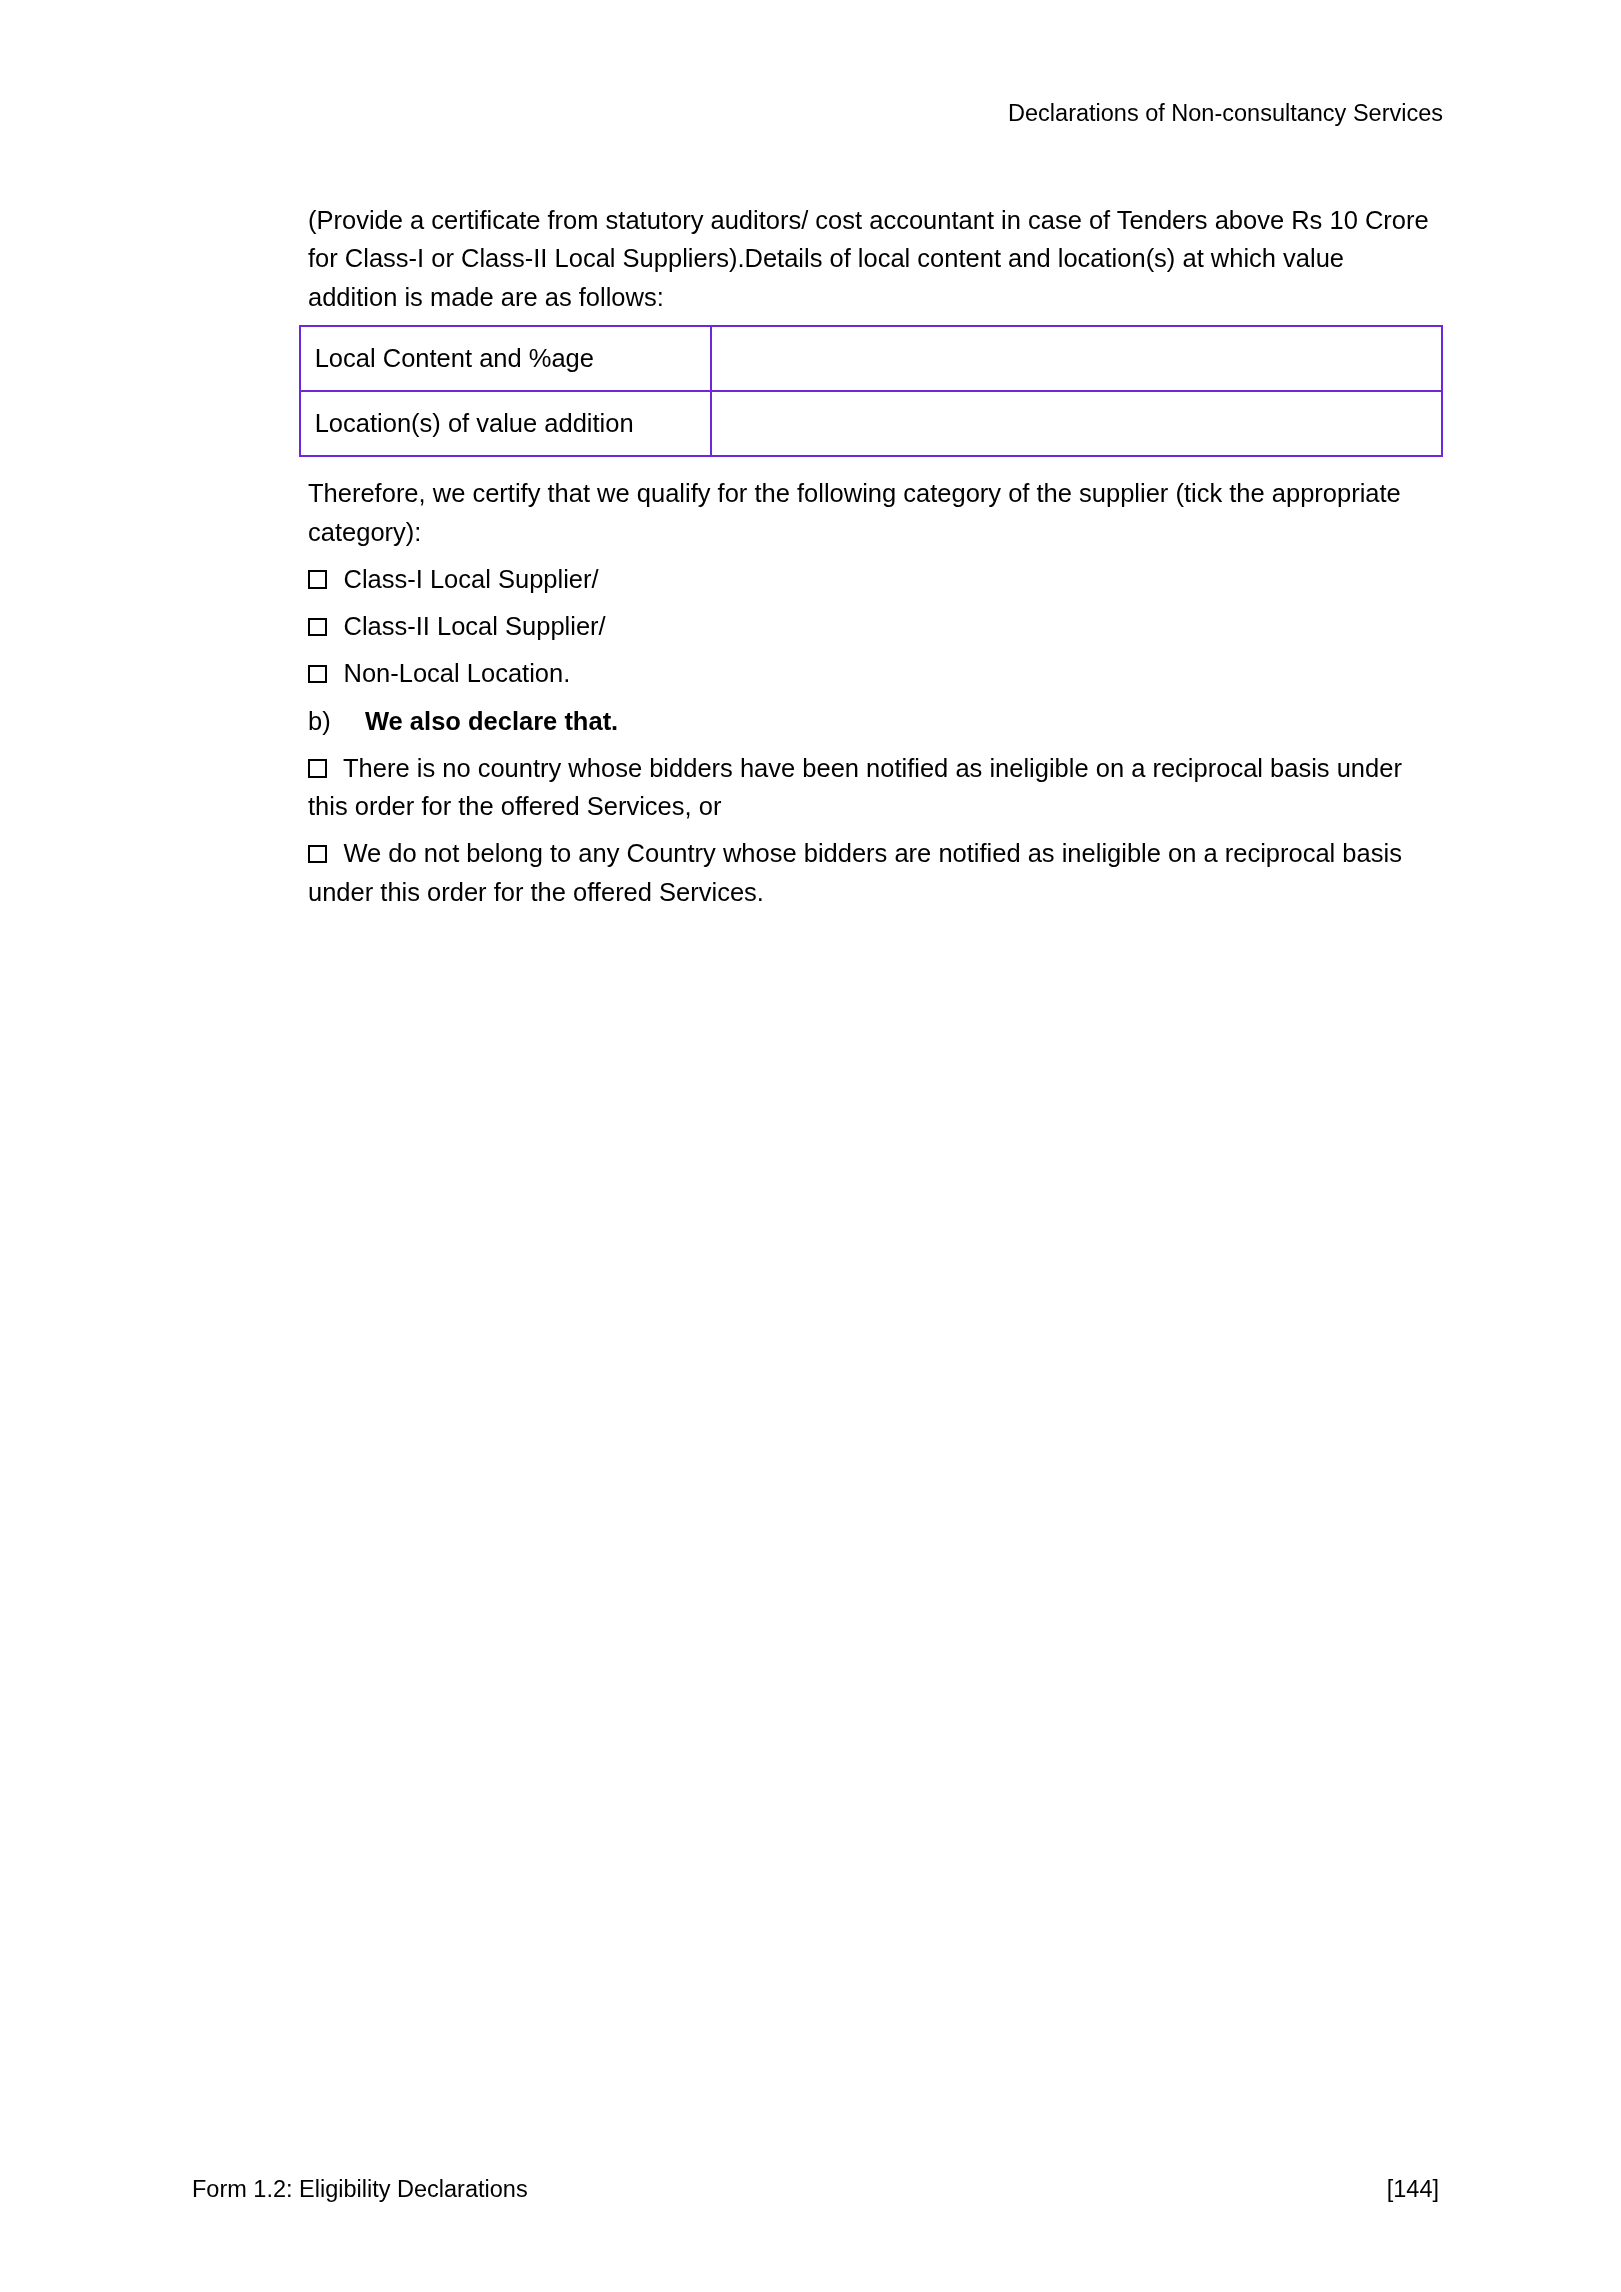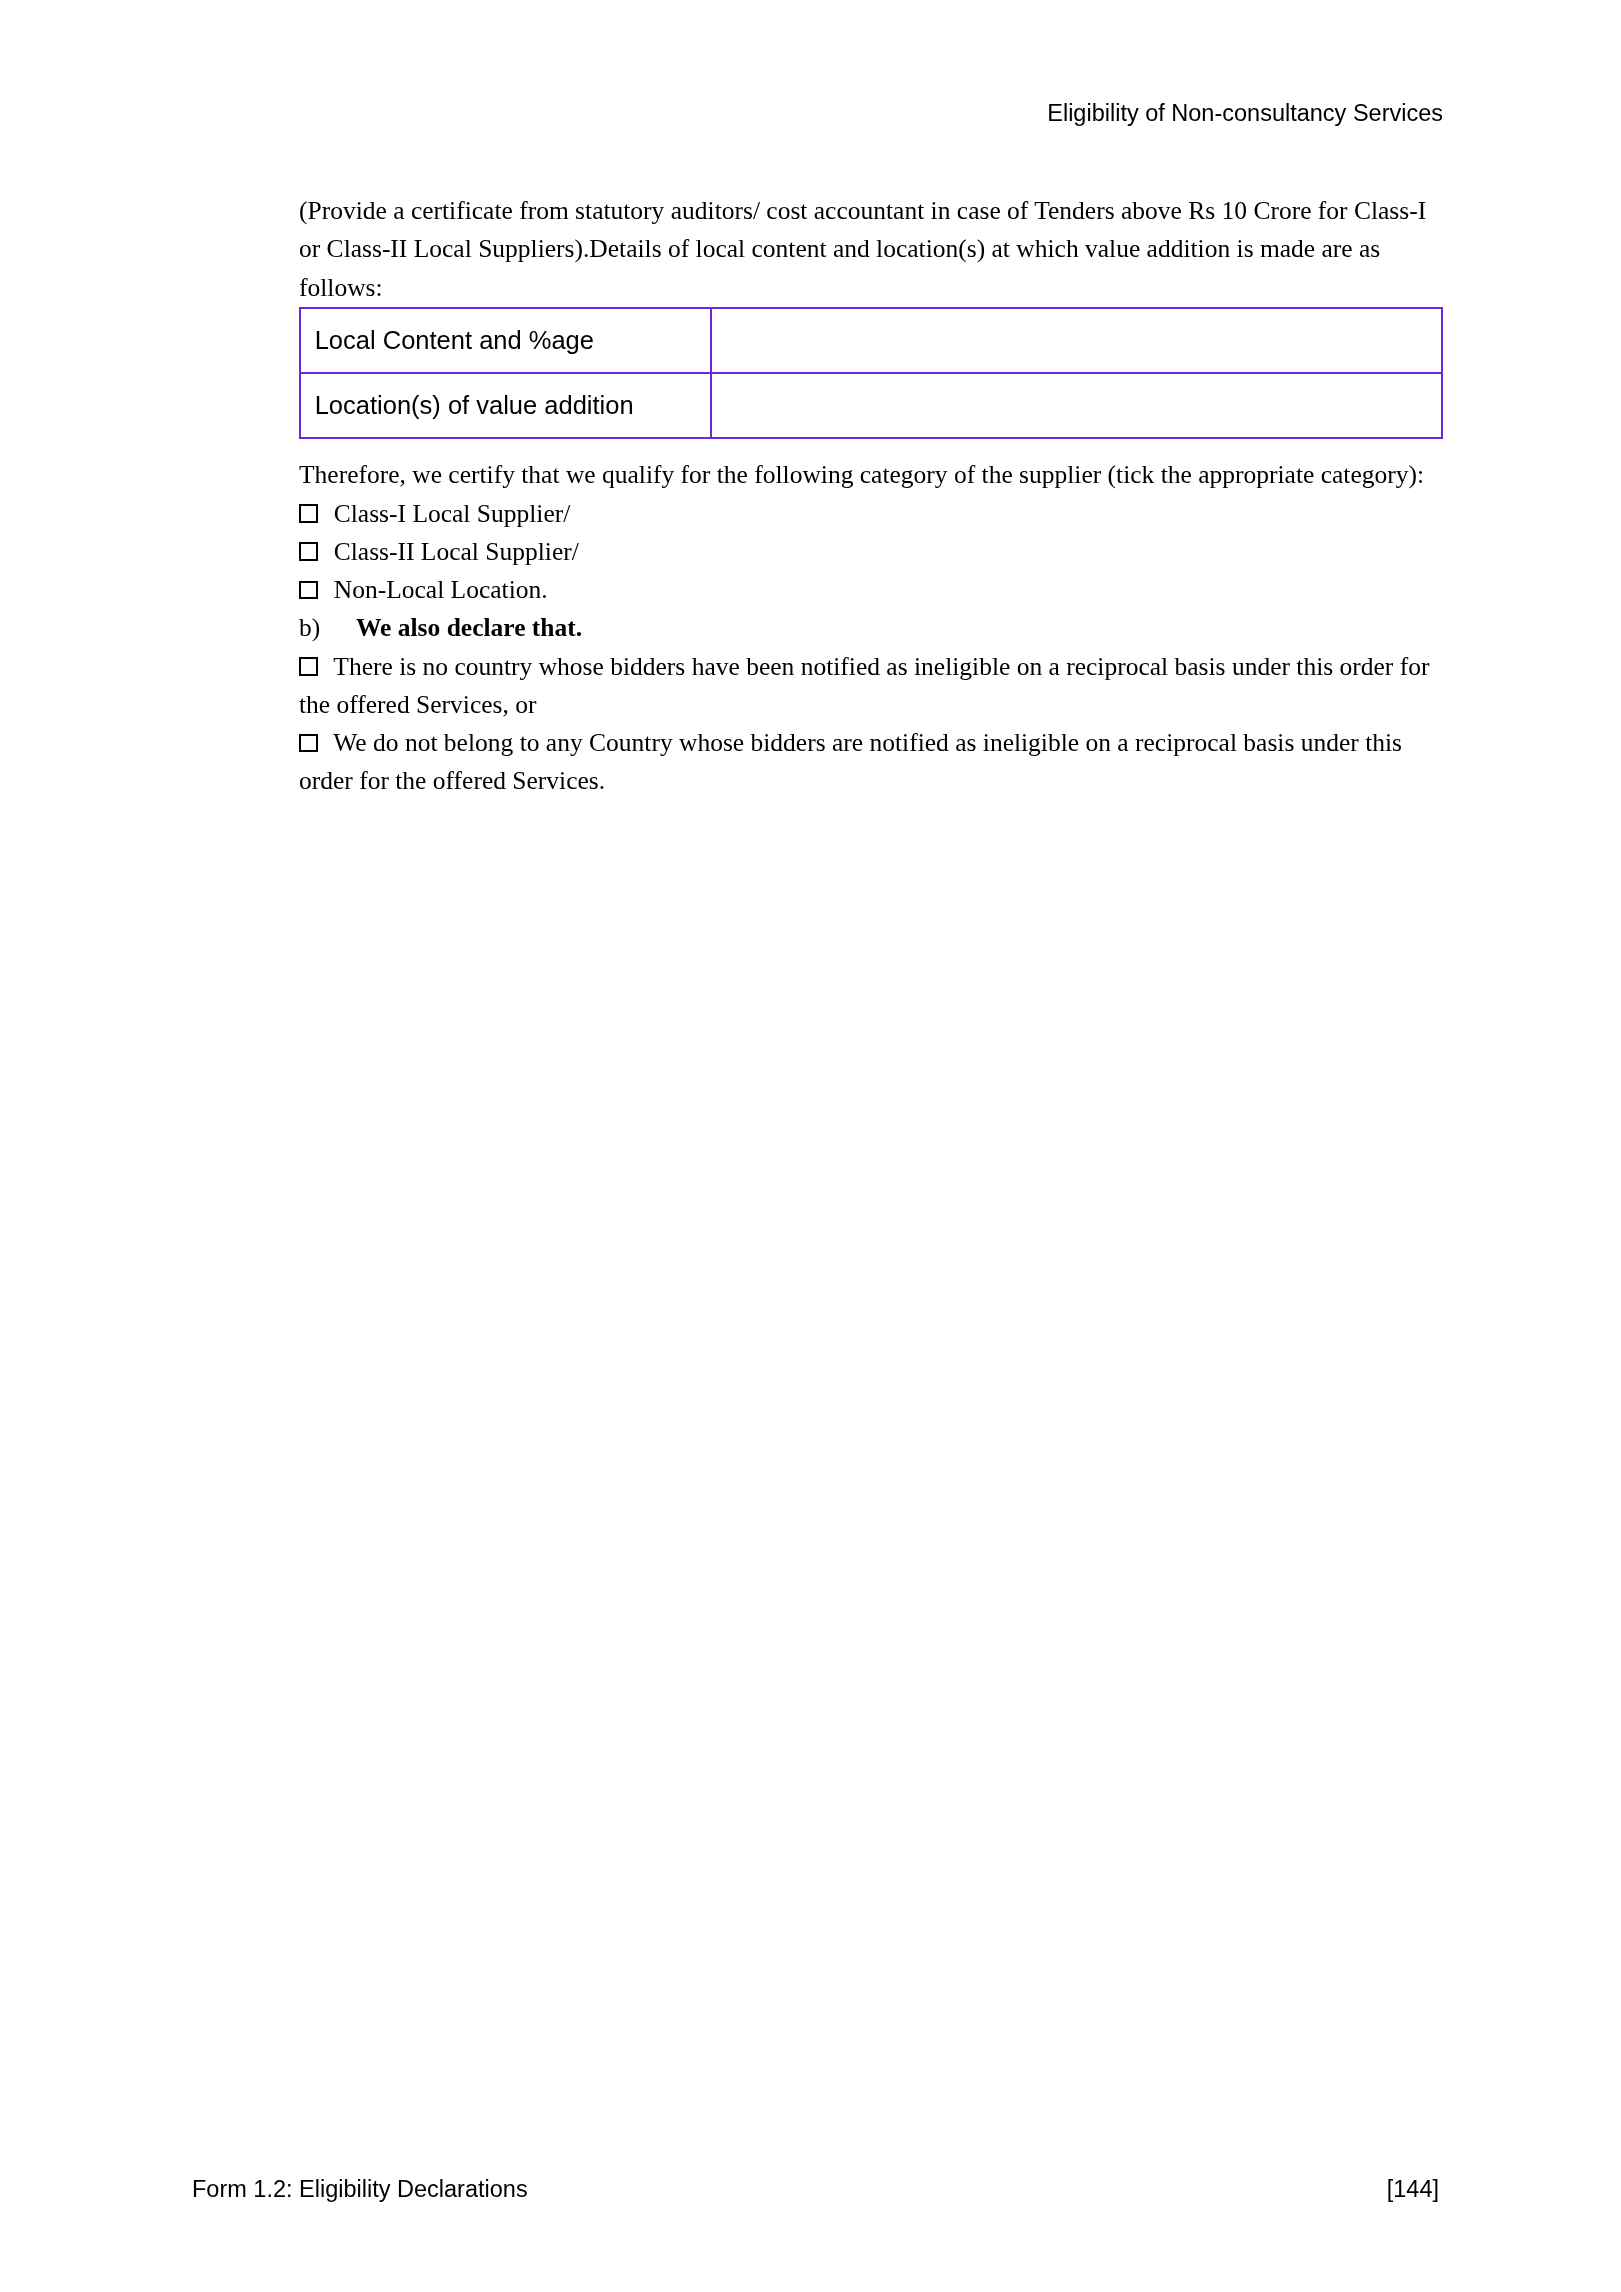--- a/index.html
+++ b/index.html
@@ -23,21 +23,21 @@
     line-height: 1.3;
   }
   .content {
     position: absolute;
     top: 192px;
     left: 299px;
     right: 178px;
     font-size: 25.5px;
     line-height: 1.5;
   }
-  .content p { margin: 0; font-family: Liberation Serif, serif; }
+  .content p { margin: 9px; }
   .intro { margin-bottom: 17.6px; }
   table.lc {
     width: 100%;
     border-collapse: collapse;
     margin-bottom: 17.6px;
     font-size: 25.5px;
   }
   table.lc td {
     border: 2px solid #6d28d9;
     padding: 9.8px 13.7px;
@@ -71,21 +71,21 @@
     font-size: 23.5px;
     gap: 32px;
   }
 </style>
 </head>
 <body>
 
 <div class="page">
 
   <div class="header">
-    <span>Eligibility of Non-consultancy Services</span>
+    <span>Declarations of Non-consultancy Services</span>
   </div>
 
   <div class="content">
 
     <p class="intro">(Provide a certificate from statutory auditors/ cost accountant in case of Tenders above Rs 10 Crore for Class-I or Class-II Local Suppliers).Details of local content and location(s) at which value addition is made are as follows:</p>
 
     <table class="lc">
       <tbody>
         <tr>
           <td class="label-cell">Local Content and %age</td>

